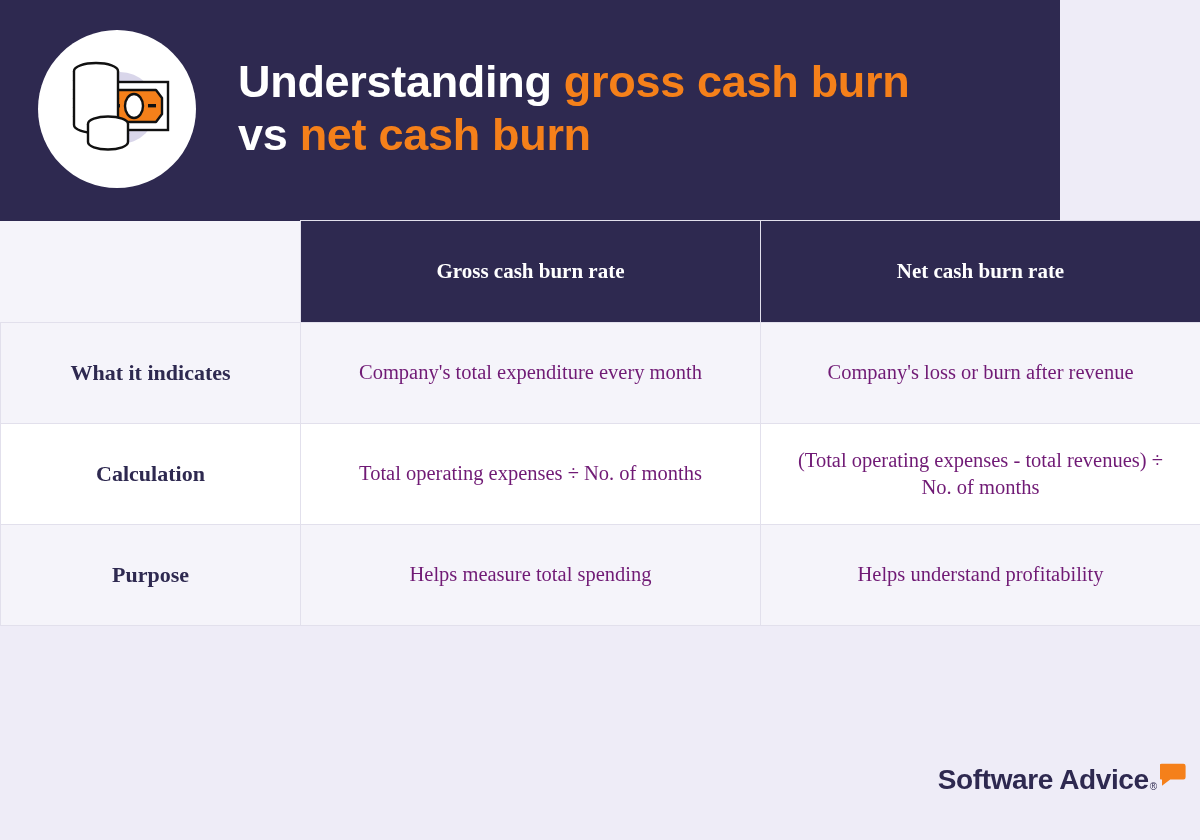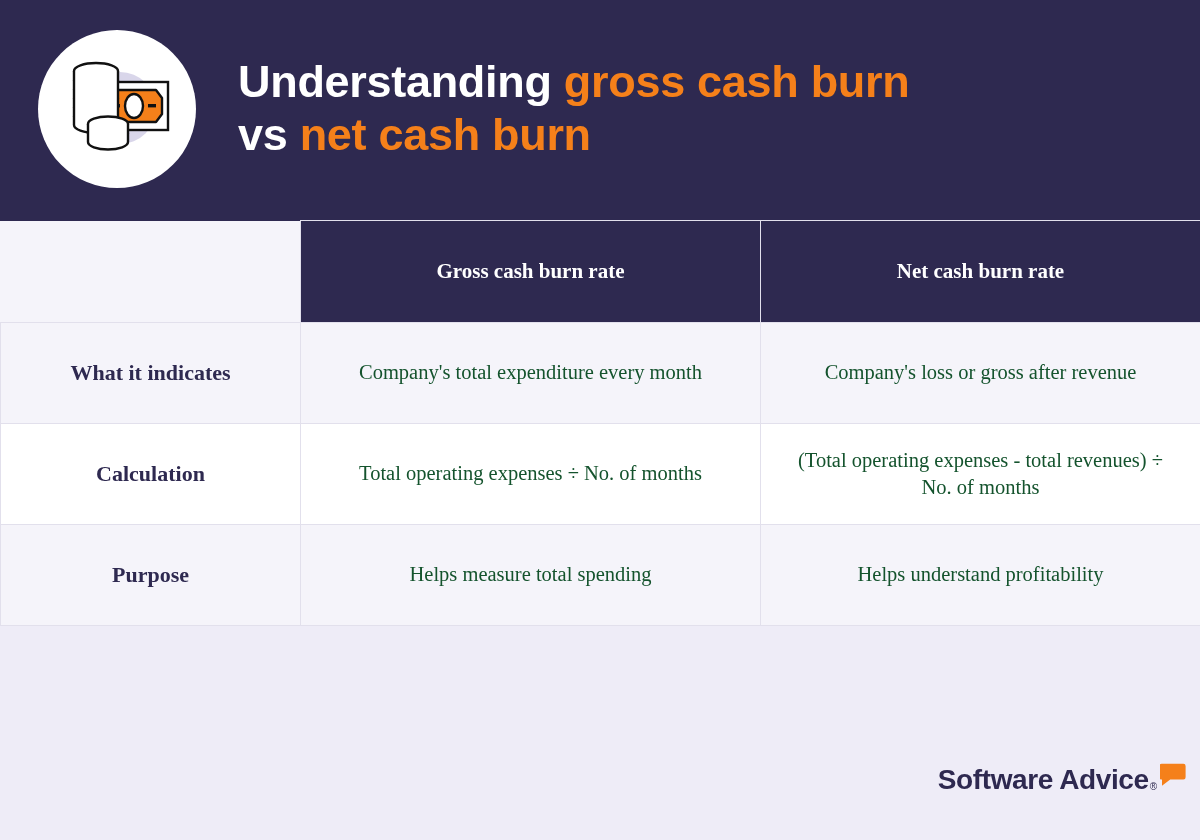--- a/index.html
+++ b/index.html
@@ -13,21 +13,21 @@
     font-family: "Liberation Sans", sans-serif;
     overflow: hidden;
     position: relative;
   }
 
   
   .hero {
     position: absolute;
     left: 0;
     top: 0;
-    width: 1200px;
+    width: 1060px;
     height: 220px;
     background: #2e2950;
     display: flex;
     align-items: center;
   }
 
   .hero-icon-wrap {
     position: absolute;
     left: 38px;
     top: 30px;
@@ -114,21 +114,21 @@
   td.rowlabel {
     text-align: center;
     font-size: 22px;
     font-weight: bold;
     color: #2e2950;
     padding: 0 14px;
   }
   td.cell {
     text-align: center;
     font-size: 20.5px;
-    color: #14532d;
+    color: #701a75;
     line-height: 1.32;
     padding: 6px 22px;
     font-weight: normal;
   }
 
   
   .footer {
     position: absolute;
     left: 0;
     top: 726px;
@@ -211,21 +211,21 @@
     <tr>
       <th class="corner"></th>
       <th>Gross cash burn rate</th>
       <th>Net cash burn rate</th>
     </tr>
   </thead>
   <tbody>
     <tr class="odd">
       <td class="rowlabel">What it indicates</td>
       <td class="cell">Company's total expenditure every month</td>
-      <td class="cell">Company's loss or gross after revenue</td>
+      <td class="cell">Company's loss or burn after revenue</td>
     </tr>
     <tr class="even">
       <td class="rowlabel">Calculation</td>
       <td class="cell">Total operating expenses ÷ No. of months</td>
       <td class="cell">(Total operating expenses - total revenues) ÷ No. of months</td>
     </tr>
     <tr class="odd">
       <td class="rowlabel">Purpose</td>
       <td class="cell">Helps measure total spending</td>
       <td class="cell">Helps understand profitability</td>

